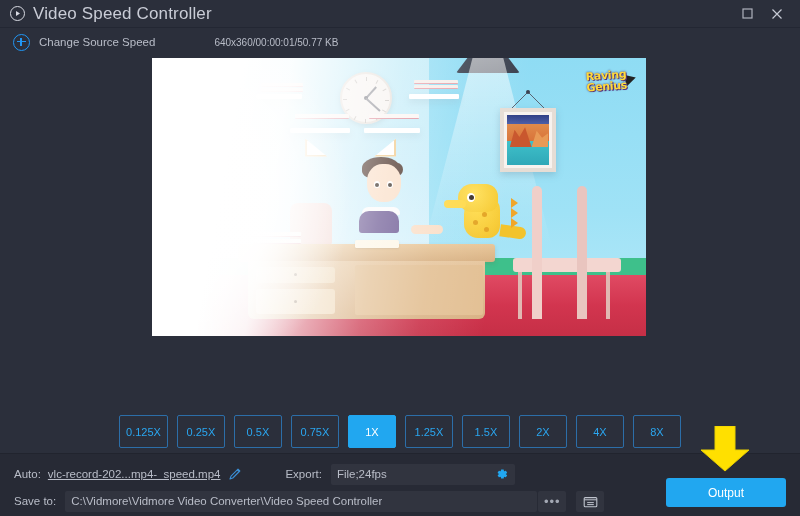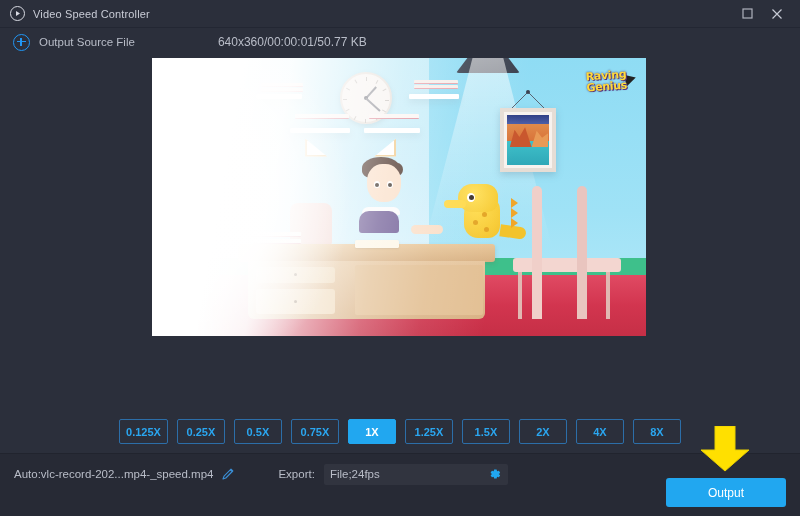--- a/index.html
+++ b/index.html
@@ -25,21 +25,21 @@
     border-bottom: 1px solid #232733;
   }
   .title-logo {
     width: 15px; height: 15px; border-radius: 50%;
     border: 1.6px solid #d8dae2;
     display: flex; align-items: center; justify-content: center;
     margin-right: 8px; flex: 0 0 auto;
   }
   .title-logo svg { display: block; }
   .title-text {
-    font-size: 11px; color: #c9ccd6; letter-spacing: .15px;
+    font-size: 17px; color: #c9ccd6; letter-spacing: .15px;
     white-space: nowrap;
   }
   .title-spacer { flex: 1 1 auto; }
   .win-btn {
     width: 30px; height: 26px;
     display: flex; align-items: center; justify-content: center;
     color: #aeb2bd;
   }
   .win-btn svg { display: block; }
 
@@ -59,21 +59,21 @@
   .plus-icon::before, .plus-icon::after {
     content: ""; position: absolute; background: #2196f3;
   }
   .plus-icon::before { left: 3.2px; right: 3.2px; top: 6.4px; height: 1.6px; }
   .plus-icon::after  { top: 3.2px; bottom: 3.2px; left: 6.4px; width: 1.6px; }
   .change-src-label { font-size: 11.5px; color: #b9bdc8; white-space: nowrap; }
   .file-name-top {
     font-size: 11.5px; color: #b9bdc8; margin-left: 53px; white-space: nowrap;
   }
   .file-meta-top {
-    font-size: 12px; color: #b9bdc8; margin-left: 48px; white-space: nowrap; padding-left: 35px;
+    font-size: 10px; color: #b9bdc8; margin-left: 24px; white-space: nowrap; padding-left: 35px;
   }
 
   
   .preview {
     flex: 1 1 auto;
     background: #2b2f3b;
     position: relative;
     display: flex; align-items: center; justify-content: center;
   }
   .video {
@@ -333,44 +333,44 @@
 
   
   .speedrow {
     flex: 0 0 44px; height: 44px;
     background: #2b2f3b;
     display: flex; align-items: center; justify-content: center;
     gap: 9px;
     border-bottom: 1px solid #21242e;
   }
   .speed-btn {
-    min-width: 48px; height: 25px;
+    min-width: 48px; height: 33px;
     border: 1px solid #2c6ea8;
     background: transparent;
     color: #2aa6f0;
-    font-size: 11px; font-weight: bold;
+    font-size: 11px; font-weight: normal;
     display: flex; align-items: center; justify-content: center;
     border-radius: 2px;
     padding: 0 6px;
     font-family: "Liberation Sans", sans-serif;
   }
   .speed-btn.active {
     background: #21a7f0; border-color: #21a7f0; color: #ffffff;
   }
 
   
   .bottom {
     flex: 0 0 62px; height: 62px;
     background: #272a35;
     position: relative;
     padding: 8px 0 0 14px;
   }
   .row { display: flex; align-items: center; height: 24px; }
   .row-label { font-size: 11.5px; color: #b9bdc8; white-space: nowrap; }
-  .name-val { font-size: 11.5px; color: #b9bdc8; white-space: nowrap; }
+  .name-val { font-size: 11.5px; color: #b9bdc8; margin-left: 7px; white-space: nowrap; text-decoration: underline; }
   .pencil { margin-left: 8px; display: flex; color: #3a8fd6; }
   .pencil svg { display: block; }
   .output-label { margin-left: 43px; font-size: 11.5px; color: #b9bdc8; }
   .output-box {
     margin-left: 9px; width: 184px; height: 21px;
     background: #31343f; border-radius: 2px;
     display: flex; align-items: center; padding: 0 6px;
     position: relative;
   }
   .output-val { font-size: 11.5px; color: #b9bdc8; }
@@ -430,21 +430,21 @@
     </span>
     <span class="win-btn">
       <svg width="12" height="12" viewBox="0 0 12 12">
           <path d="M1.5 1.5 L10.5 10.5 M10.5 1.5 L1.5 10.5" stroke="#c6cad4" stroke-width="1.2" fill="none"></path>
         </svg>
     </span>
   </div>
 
   <div class="sourcebar">
     <span class="plus-icon"></span>
-    <span class="change-src-label">Output Source File</span>
+    <span class="change-src-label">Change Source Speed</span>
     <span class="file-meta-top">640x360/00:00:01/50.77 KB</span>
   </div>
 
   <div class="preview">
     <div class="video">
       <div class="wall"></div>
       <div class="wall-right"></div>
       <div class="floor-green"></div>
       <div class="floor-red"></div>
 
@@ -593,20 +593,34 @@
       <span class="output-box">
         <span class="output-val">File;24fps</span>
         <span class="gear">
           <svg width="14" height="14" viewBox="0 0 24 24" fill="#21a7f0">
             <path d="M12 8.2a3.8 3.8 0 1 0 0 7.6 3.8 3.8 0 0 0 0-7.6zm0 5.8a2 2 0 1 1 0-4 2 2 0 0 1 0 4z"></path>
             <path d="M20.4 13.5l-1.7-1a6.9 6.9 0 0 0 0-1l1.7-1a.7.7 0 0 0 .26-.9l-1.7-2.9a.7.7 0 0 0-.87-.3l-1.9.78a7 7 0 0 0-.87-.5l-.27-2a.7.7 0 0 0-.7-.6h-3.4a.7.7 0 0 0-.7.6l-.27 2c-.3.14-.6.31-.87.5l-1.9-.78a.7.7 0 0 0-.87.3l-1.7 2.9a.7.7 0 0 0 .26.9l1.7 1c-.03.33-.03.67 0 1l-1.7 1a.7.7 0 0 0-.26.9l1.7 2.9c.17.3.53.42.87.3l1.9-.78c.28.19.57.36.87.5l.27 2c.05.35.35.6.7.6h3.4c.35 0 .65-.25.7-.6l.27-2c.3-.14.6-.31.87-.5l1.9.78c.34.12.7 0 .87-.3l1.7-2.9a.7.7 0 0 0-.26-.9z"></path>
           </svg>
         </span>
       </span>
     </div>
+    <div class="row" style="margin-top:3px;">
+      <span class="row-label">Save to:</span>
+      <span class="saveto-box">
+        <span class="saveto-val">C:\Vidmore\Vidmore Video Converter\Video Speed Controller</span>
+      </span>
+      <span class="dots-btn">•••</span>
+      <span class="folder-btn">
+        <svg width="15" height="13" viewBox="0 0 15 13">
+          <rect x="1.2" y="2.6" width="12.6" height="9.2" rx="1" fill="none" stroke="#bfc3cd" stroke-width="1.1"></rect>
+          <path d="M1.2 4.8 H13.8" stroke="#bfc3cd" stroke-width="1"></path>
+          <path d="M4.2 7.6 H10.8 M4.2 9.6 H10.8" stroke="#bfc3cd" stroke-width="1"></path>
+        </svg>
+      </span>
+    </div>
 
     <div class="export-btn">Output</div>
 
     <div class="arrow-ann">
       <svg width="52" height="46" viewBox="0 0 52 46">
         <path d="M16 0 H36 V24 H50 L26 45 L2 24 H16 Z" fill="#ffe000" stroke="#e8cf00" stroke-width="1"></path>
       </svg>
     </div>
   </div>
 

